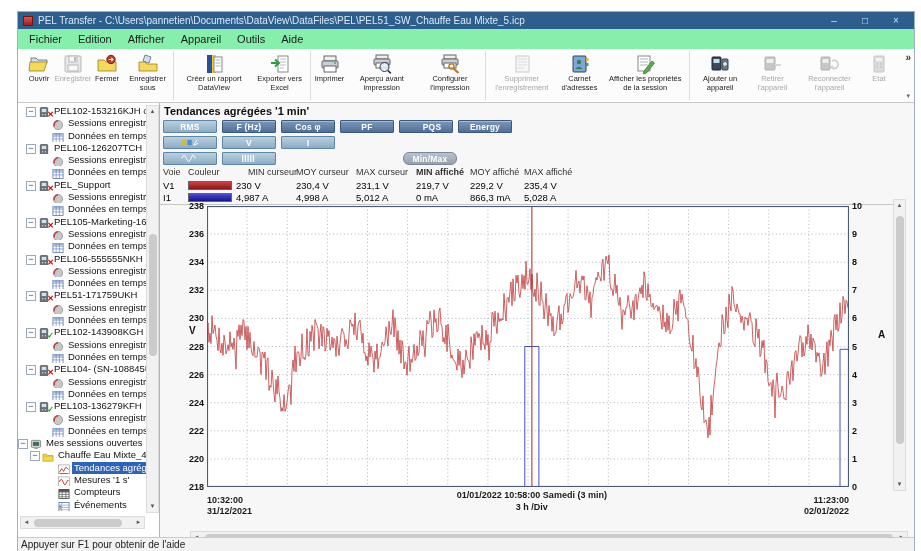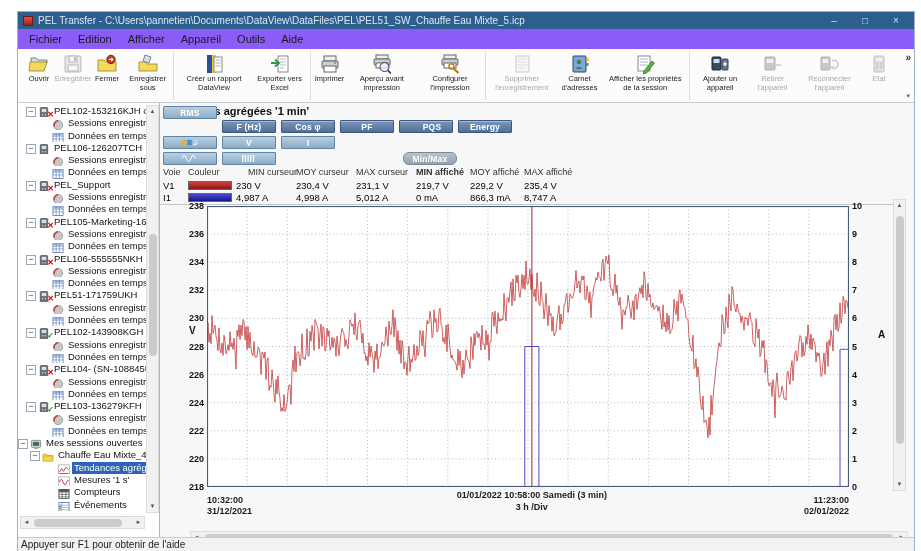--- a/index.html
+++ b/index.html
@@ -5,21 +5,21 @@
   html,body{margin:0;padding:0}
   body{width:921px;height:551px;background:#fff;font-family:"Liberation Sans",sans-serif;overflow:hidden;position:relative}
   #window{position:absolute;left:18px;top:12px;width:896px;height:539px;background:#f4f4f4;box-shadow:0 0 0 1px #9fb0c0}
   
   #titlebar{position:absolute;left:0;top:0;right:0;height:17px;background:#2d5f8e;color:#dce8f4;font-size:10px;display:flex;align-items:center;padding:0 5px;gap:5px;box-sizing:border-box}
   #app-icon{width:10px;height:10px;background:linear-gradient(#e05545,#9e1f1f);border:1px solid #70150f;box-sizing:border-box;flex:0 0 auto}
   #title-text{white-space:nowrap;overflow:hidden}
   #titlebar .spacer{flex:1}
   .winctl{width:26px;text-align:center;color:#cfe0f0;font-size:10px;line-height:17px}
   
-  #menubar{position:absolute;top:17px;left:0;right:0;height:20px;background:#8b5cf6;border-bottom:1px solid #e3e3e3;display:flex;align-items:center;font-size:11px;color:#1a1a1a;padding-left:3px}
+  #menubar{position:absolute;top:17px;left:0;right:0;height:20px;background:#86efac;border-bottom:1px solid #e3e3e3;display:flex;align-items:center;font-size:11px;color:#1a1a1a;padding-left:3px}
   .menu-item{padding:2px 8px}
   
   #toolbar{position:absolute;top:37px;left:0;right:0;height:54px;background:#fcfcfc;border-bottom:1px solid #c9c9c9;display:flex;align-items:stretch;padding:2px 16px 2px 2px;box-sizing:border-box;overflow:hidden}
   .tgroup{display:flex;border-right:1px solid #ddd;padding:0 2px;align-items:flex-start}
   .tgroup:last-child{border-right:none}
   .tbtn{display:flex;flex-direction:column;align-items:center;padding:1px 2px;min-width:30px;max-width:80px;font-size:7.5px;line-height:8.5px;text-align:center;color:#222}
   .tbtn .ticn{width:24px;height:23px;display:flex;align-items:center;justify-content:center}
   .tbtn svg{width:22px;height:22px}
   .tbtn.disabled{color:#a8a8a8}
   .tbtn.disabled svg{filter:grayscale(1) opacity(.5)}
@@ -618,21 +618,21 @@
     <div class="vsb" id="content-vsb">
       <div class="sbar up">▲</div>
       <div class="sbthumb"></div>
       <div class="sbar down">▼</div>
     </div>
     <div class="hsb" id="content-hsb">
       <div class="sbar left">◄</div>
       <div class="sbthumb"></div>
       <div class="sbar right">►</div>
     </div>
-  <div class="cbtn lightbtn" style="top: 3px; left: 3px;"><span>RMS</span></div>
+  <div class="cbtn lightbtn" style="top: 17px; left: 3px;"><span>RMS</span></div>
       <div class="cbtn bluebtn" style="top: 17px; left: 62px;"><span>F (Hz)</span></div>
       <div class="cbtn bluebtn" style="top: 17px; left: 121px;"><span>Cos φ</span></div>
       <div class="cbtn bluebtn" style="top: 17px; left: 180px;"><span>PF</span></div>
       <div class="cbtn bluebtn" style="top: 17px; left: 239px; padding-left: 12px;"><span>PQS</span></div>
       <div class="cbtn bluebtn" style="top: 17px; left: 298px;"><span>Energy</span></div>
       <div class="cbtn lightbtn" style="top: 33px; left: 3px;"><svg viewBox="0 0 20 10">
           <rect x="1" y="2" width="5" height="6" fill="#d4b840"></rect>
           <rect x="7" y="2" width="5" height="6" fill="#4a90d4"></rect>
           <path d="M14 8L18 2M14 8l5-2" stroke="#fff" stroke-width="1"></path>
         </svg></div>
@@ -661,21 +661,21 @@
       <div class="td" style="left: 256px; top: 77px;">219,7 V</div>
       <div class="td" style="left: 310px; top: 77px;">229,2 V</div>
       <div class="td" style="left: 364px; top: 77px;">235,4 V</div>
       <div class="td" style="left: 3px; top: 89px;">I1</div>
       <div class="swatch" style="left: 28px; top: 90px; background: linear-gradient(rgb(74, 74, 210), rgb(22, 22, 140));"></div>
       <div class="td" style="left: 76px; top: 89px;">4,987 A</div>
       <div class="td" style="left: 136px; top: 89px;">4,998 A</div>
       <div class="td" style="left: 196px; top: 89px;">5,012 A</div>
       <div class="td" style="left: 256px; top: 89px;">0 mA</div>
       <div class="td" style="left: 310px; top: 89px;">866,3 mA</div>
-      <div class="td" style="left: 364px; top: 89px;">8,747 A</div>
+      <div class="td" style="left: 364px; top: 89px;">5,028 A</div>
       <div class="tick lt" style="top: 379px;">218</div>
       <div class="tick lt" style="top: 350.9px;">220</div>
       <div class="tick lt" style="top: 322.8px;">222</div>
       <div class="tick lt" style="top: 294.7px;">224</div>
       <div class="tick lt" style="top: 266.6px;">226</div>
       <div class="tick lt" style="top: 238.5px;">228</div>
       <div class="tick lt" style="top: 210.4px;">230</div>
       <div class="tick lt" style="top: 182.3px;">232</div>
       <div class="tick lt" style="top: 154.2px;">234</div>
       <div class="tick lt" style="top: 126.1px;">236</div>

